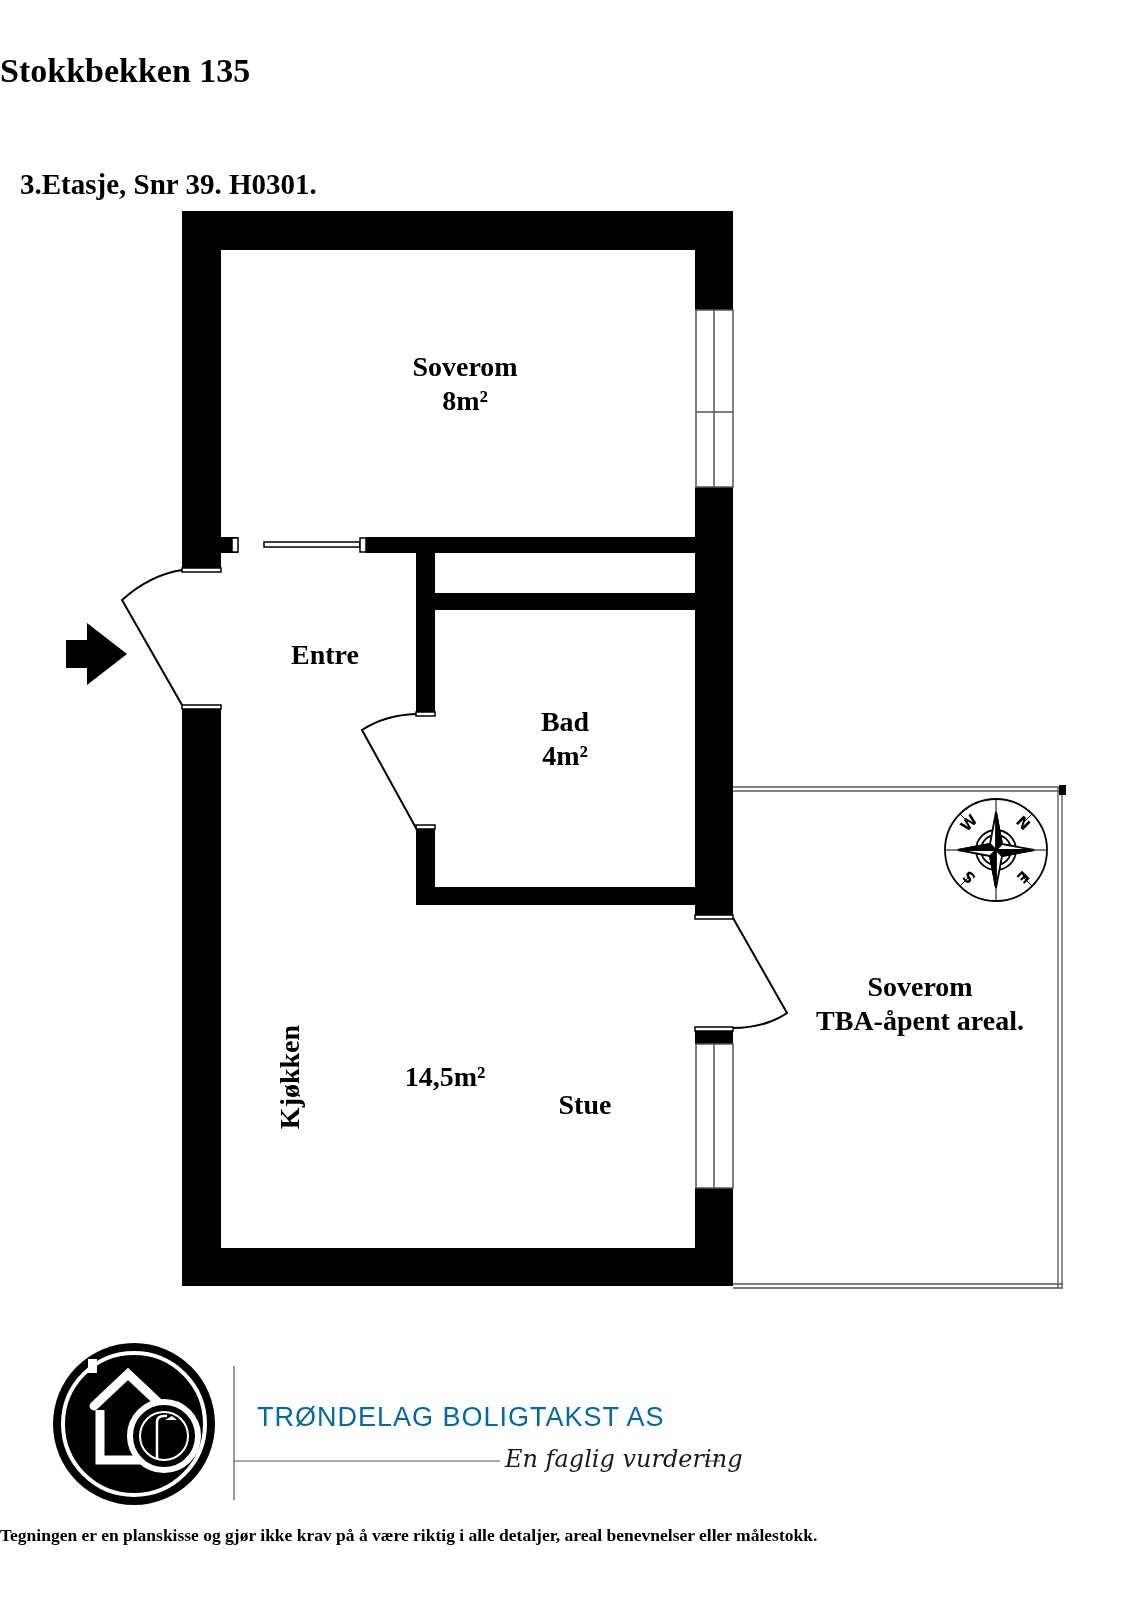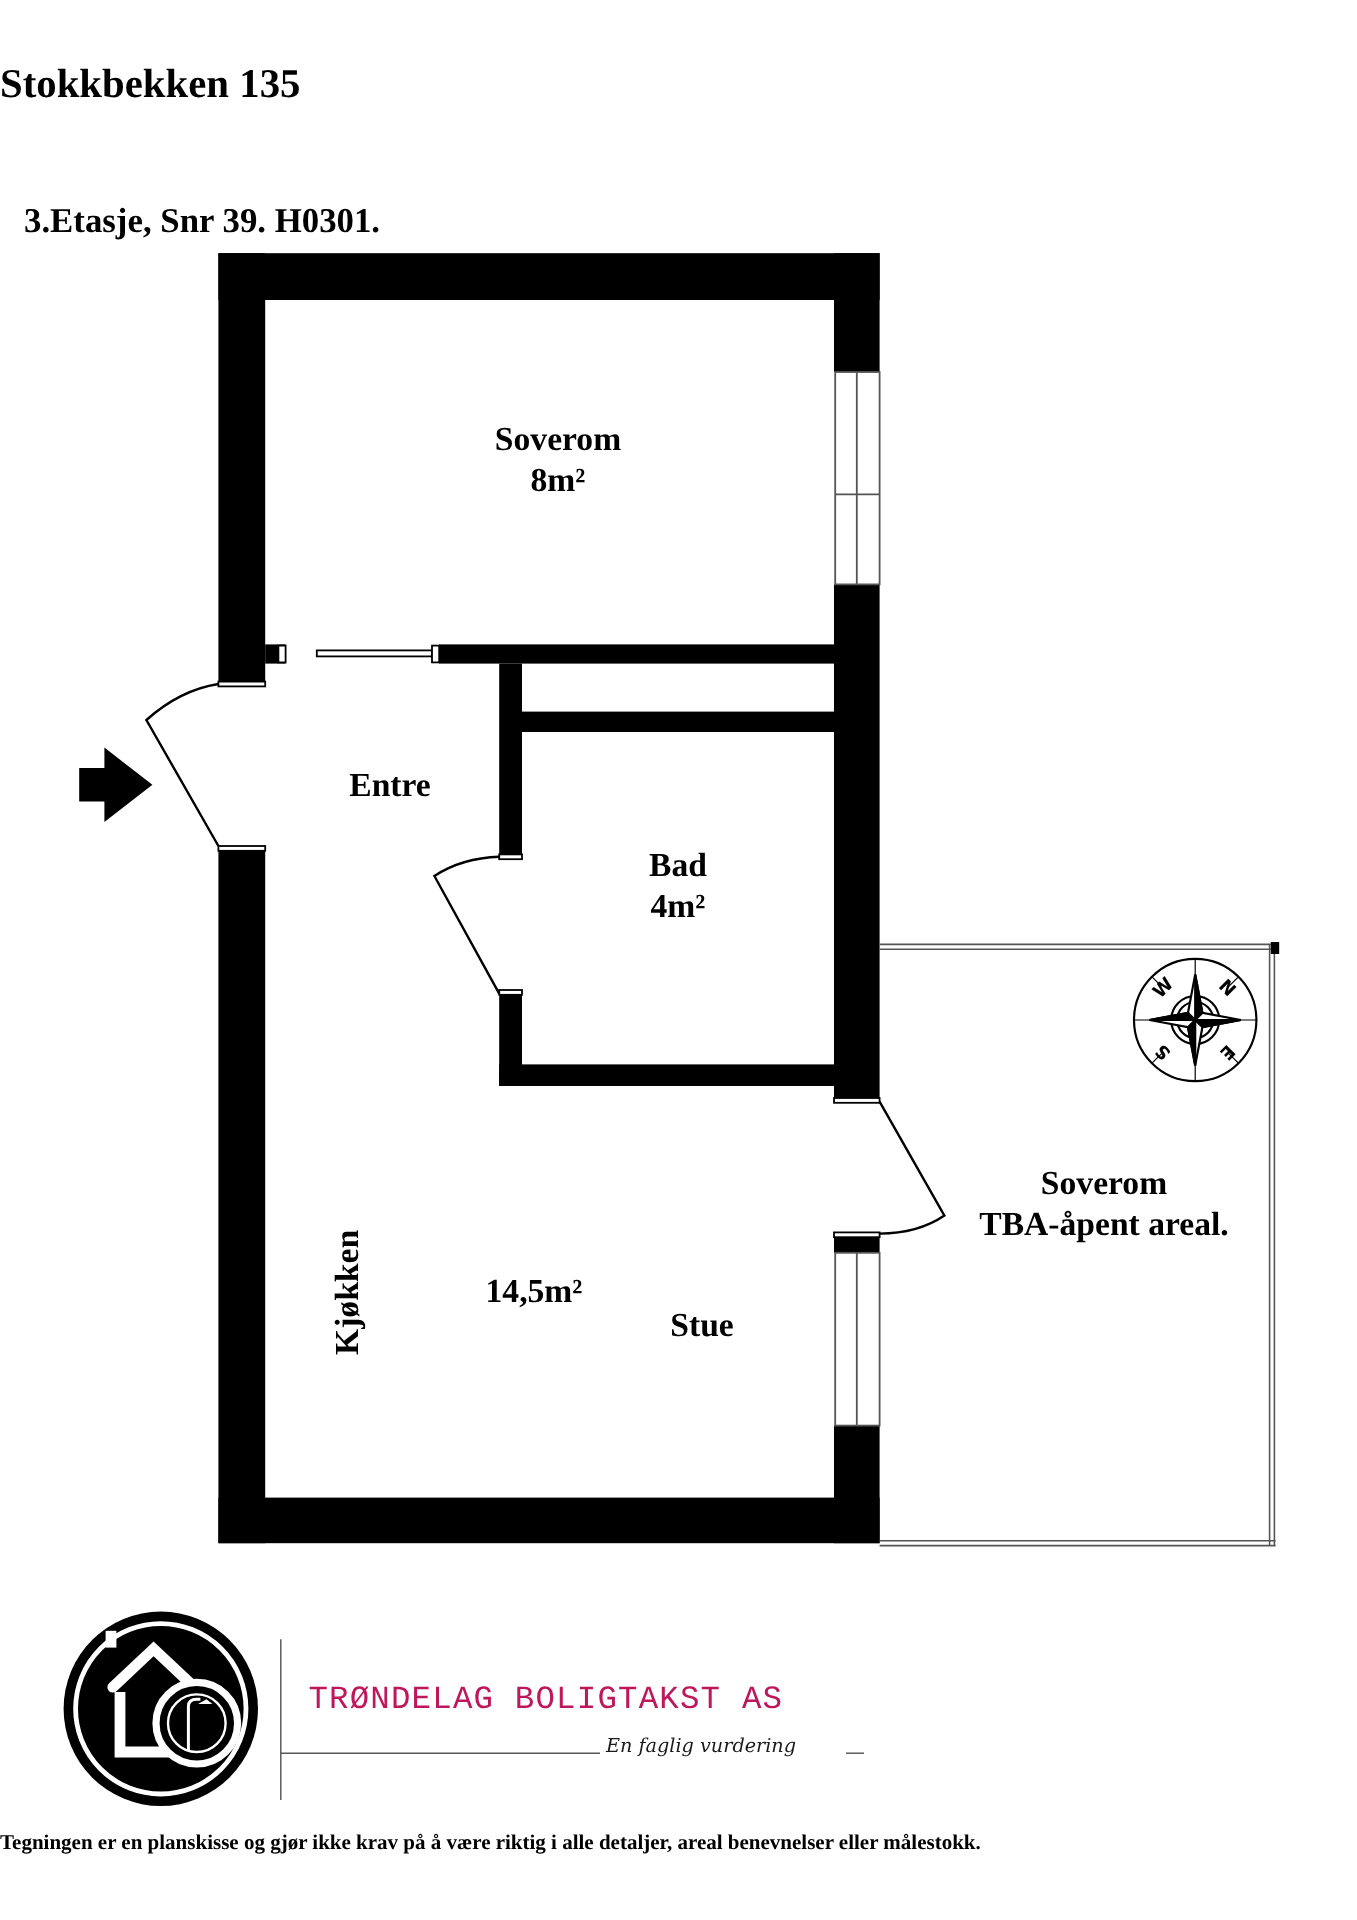--- a/index.html
+++ b/index.html
@@ -5,23 +5,23 @@
     html, body { margin: 0; padding: 0; background: #ffffff; }
     body { width: 1131px; height: 1600px; position: relative; overflow: hidden;
            font-family: "Liberation Serif", "DejaVu Serif", serif; color: #000; }
     .abs { position: absolute; }
     .title { left: 0; width: 1131px; text-align: left; font-weight: bold; }
     .t1 { top: 52px; font-size: 34px; }
     .t2 { top: 168px; font-size: 29px; padding-left: 20px; }
     .plan { left: 0; top: 0; width: 1131px; height: 1600px; }
     .room-label { position: absolute; font-weight: bold; font-size: 28px; text-align: center; line-height: 34px; white-space: nowrap; }
     .rot { transform: rotate(-90deg); transform-origin: center center; }
-    .brand { left: 257px; top: 1402px; font-family: Liberation Mono, monospace;
-             font-weight: 200; font-size: 27px; letter-spacing: 1px; color: #be185d; }
-    .tagline { left: 505px; top: 1445px; font-family: "DejaVu Serif", serif; font-style: italic; font-size: 16px; color: #1a1a1a; }
+    .brand { left: 257px; top: 1402px; font-family: Liberation Sans, sans-serif;
+             font-weight: 200; font-size: 27px; letter-spacing: 1px; color: #0369a1; }
+    .tagline { left: 505px; top: 1445px; font-family: "DejaVu Serif", serif; font-style: italic; font-size: 24px; color: #1a1a1a; }
     .disclaimer { left: 0; width: 1131px; top: 1525px; text-align: left; font-weight: bold; font-size: 17.5px; }
   </style>
 </head>
 <body>
 
 <div class="abs title t1">Stokkbekken 135</div>
 <div class="abs title t2">3.Etasje, Snr 39. H0301.</div>
 
 <svg class="abs plan" viewBox="0 0 1131 1600" xmlns="http://www.w3.org/2000/svg">
   <g fill="#000">

